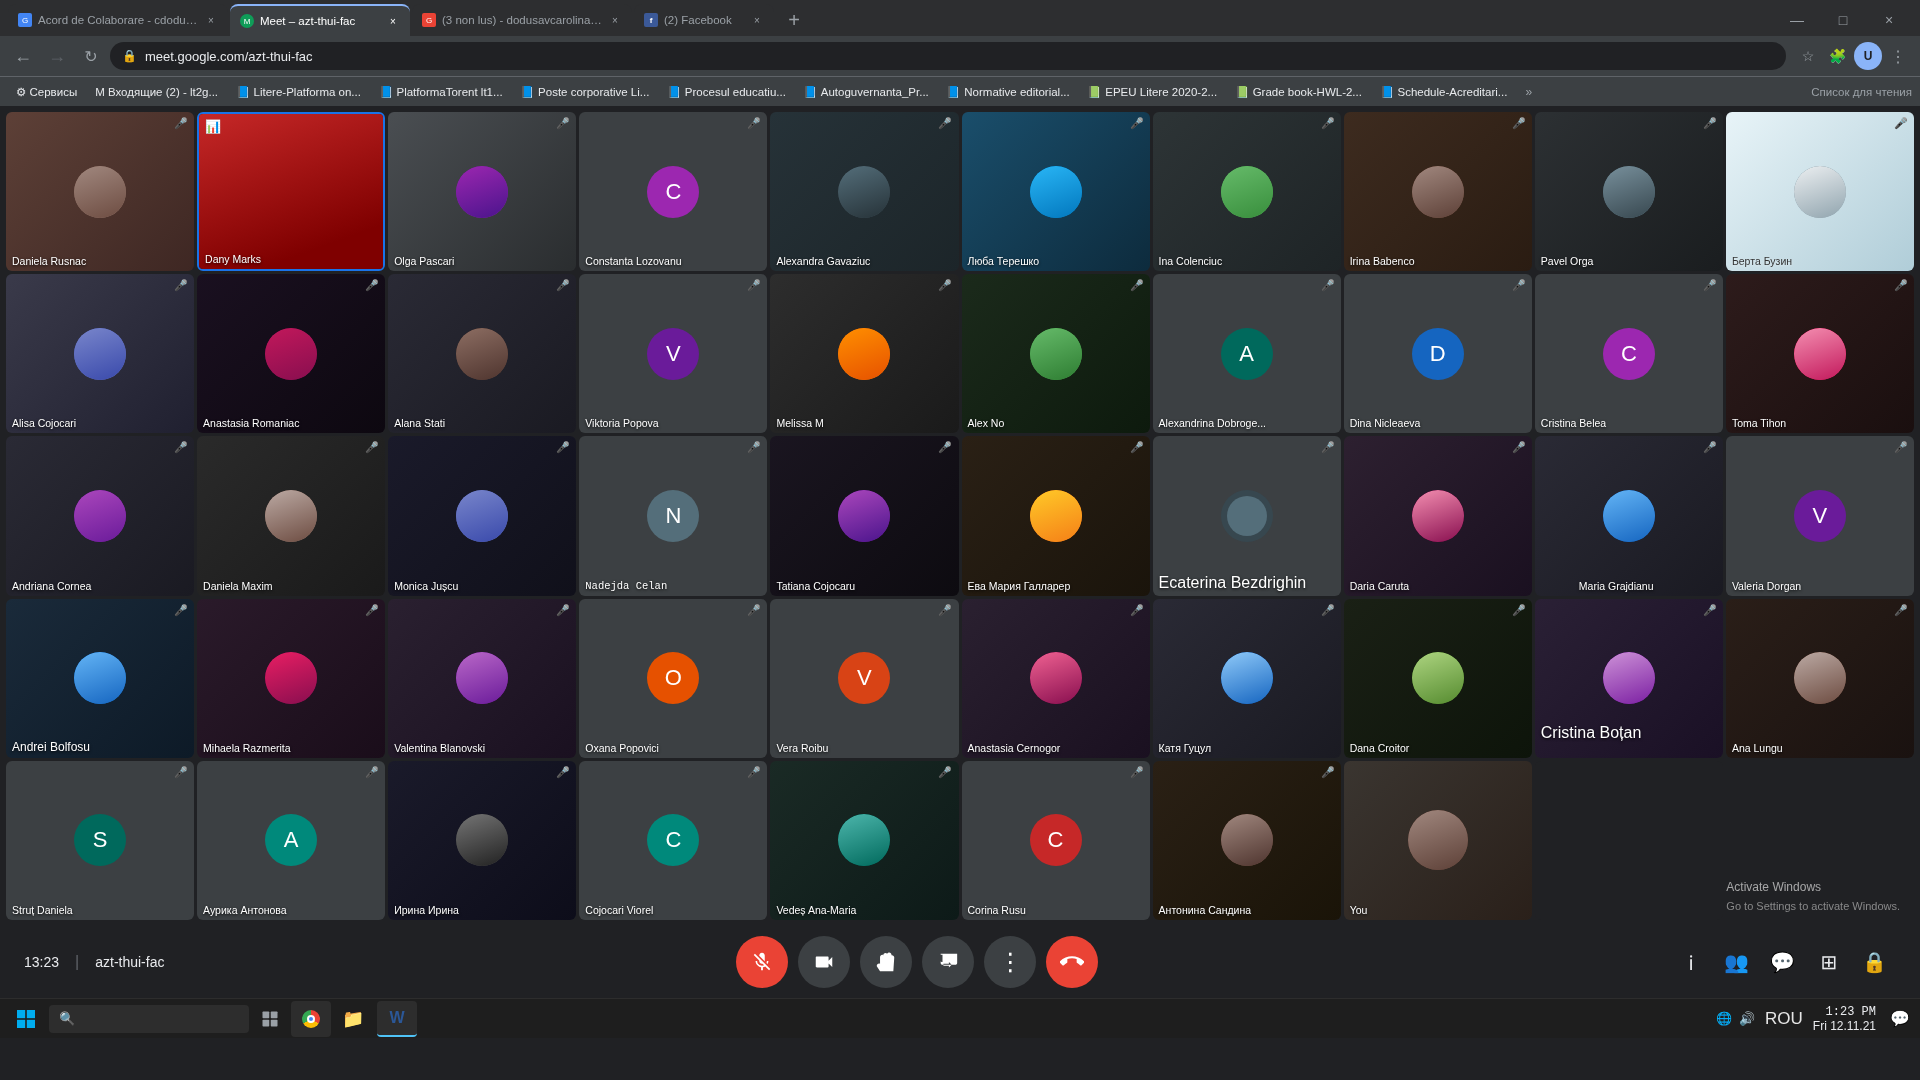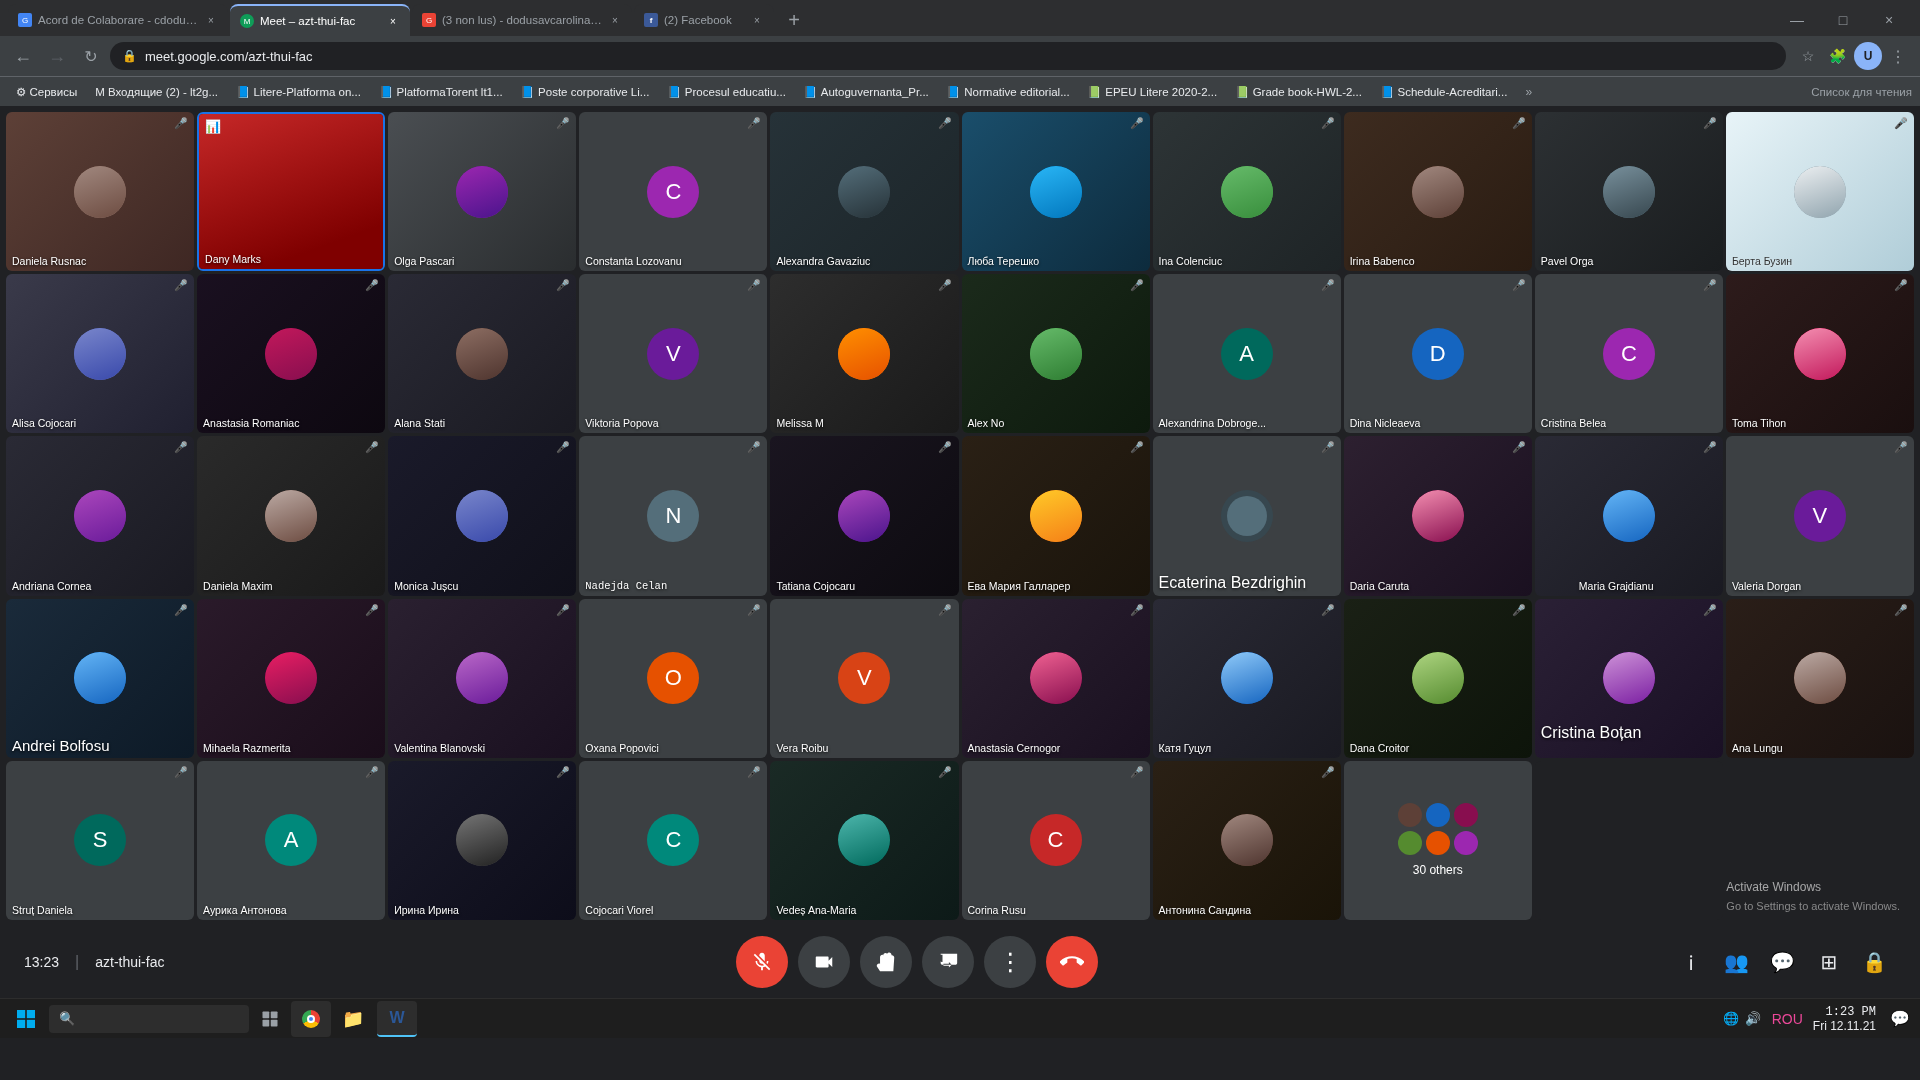--- a/index.html
+++ b/index.html
@@ -344,21 +344,21 @@
       <div style="position:absolute;bottom:4px;left:6px;color:#fff;font-size:10.5px;text-shadow:0 1px 3px rgba(0,0,0,0.9);">Valeria Dorgan</div>
     </div>
 
     <div style="background:#3c4043;border-radius:6px;position:relative;overflow:hidden;display:flex;align-items:center;justify-content:center;">
       <div style="width:100%;height:100%;background:linear-gradient(135deg,#1a2a3a,#0d1a27);display:flex;align-items:center;justify-content:center;">
         <div style="width:52px;height:52px;border-radius:50%;background:#1976d2;overflow:hidden;">
           <div style="width:52px;height:52px;background:linear-gradient(160deg,#64b5f6,#1565c0);border-radius:50%;"></div>
         </div>
       </div>
       <div style="position:absolute;top:5px;right:6px;color:#e0e0e0;font-size:11px;">🎤</div>
-      <div style="position:absolute;bottom:4px;left:6px;color:#fff;font-size:15px;text-shadow:0 1px 3px rgba(0,0,0,0.9);">Andrei Bolfosu</div>
+      <div style="position:absolute;bottom:4px;left:6px;color:#fff;font-size:12px;text-shadow:0 1px 3px rgba(0,0,0,0.9);">Andrei Bolfosu</div>
     </div>
 
     <div style="background:#3c4043;border-radius:6px;position:relative;overflow:hidden;display:flex;align-items:center;justify-content:center;">
       <div style="width:100%;height:100%;background:linear-gradient(135deg,#2a1a2a,#1a0d1a);display:flex;align-items:center;justify-content:center;">
         <div style="width:52px;height:52px;border-radius:50%;background:#880e4f;overflow:hidden;">
           <div style="width:52px;height:52px;background:linear-gradient(160deg,#e91e63,#880e4f);border-radius:50%;"></div>
         </div>
       </div>
       <div style="position:absolute;top:5px;right:6px;color:#e0e0e0;font-size:11px;">🎤</div>
       <div style="position:absolute;bottom:4px;left:6px;color:#fff;font-size:10.5px;text-shadow:0 1px 3px rgba(0,0,0,0.9);">Mihaela Razmerita</div>
@@ -483,32 +483,29 @@
     <div style="background:#3c4043;border-radius:6px;position:relative;overflow:hidden;display:flex;align-items:center;justify-content:center;">
       <div style="width:100%;height:100%;background:linear-gradient(135deg,#2a2015,#1a1408);display:flex;align-items:center;justify-content:center;">
         <div style="width:52px;height:52px;border-radius:50%;background:#6d4c41;overflow:hidden;">
           <div style="width:52px;height:52px;background:linear-gradient(160deg,#a1887f,#4e342e);border-radius:50%;"></div>
         </div>
       </div>
       <div style="position:absolute;top:5px;right:6px;color:#e0e0e0;font-size:11px;">🎤</div>
       <div style="position:absolute;bottom:4px;left:6px;color:#fff;font-size:10.5px;text-shadow:0 1px 3px rgba(0,0,0,0.9);">Антонина Сандина</div>
     </div>
 
-    <div style="background:#3c4043;border-radius:6px;position:relative;overflow:hidden;display:flex;flex-direction:column;align-items:center;justify-content:center;gap:6px;">
-      <div style="display:grid;grid-template-columns:repeat(3,1fr);gap:4px;margin-bottom:2px;">
-        <div style="width:24px;height:24px;border-radius:50%;background:#5d4037;"></div>
-        <div style="width:24px;height:24px;border-radius:50%;background:#1565c0;"></div>
-        <div style="width:24px;height:24px;border-radius:50%;background:#880e4f;"></div>
-        <div style="width:24px;height:24px;border-radius:50%;background:#558b2f;"></div>
-        <div style="width:24px;height:24px;border-radius:50%;background:#e65100;"></div>
-        <div style="width:24px;height:24px;border-radius:50%;background:#9c27b0;"></div>
-      </div>
-      <div style="color:#fff;font-size:12px;font-weight:500;">30 others</div>
-    </div>
-
+
+    <div style="background:#2a2a2a;border-radius:6px;position:relative;overflow:hidden;display:flex;align-items:center;justify-content:center;">
+      <div style="width:100%;height:100%;background:linear-gradient(135deg,#3a3530,#2a201a);display:flex;align-items:center;justify-content:center;">
+        <div style="width:60px;height:60px;border-radius:50%;background:#6d4c41;overflow:hidden;display:flex;align-items:center;justify-content:center;">
+          <div style="width:60px;height:60px;background:linear-gradient(160deg,#a1887f,#5d4037);border-radius:50%;"></div>
+        </div>
+      </div>
+      <div style="position:absolute;bottom:4px;left:6px;color:#fff;font-size:10.5px;text-shadow:0 1px 3px rgba(0,0,0,0.9);">You</div>
+    </div>
 
     <div style="background:#202124;border-radius:6px;"></div>
 
   </div>
 
   <div style="height:72px;background:#202124;display:flex;align-items:center;justify-content:space-between;padding:0 24px;">
     <div style="display:flex;align-items:center;gap:16px;">
       <span style="color:#e8eaed;font-size:14px;">13:23</span>
       <span style="color:#5f6368;">|</span>
       <span style="color:#e8eaed;font-size:14px;">azt-thui-fac</span>
@@ -586,20 +583,20 @@
     <span style="font-size:18px;">📁</span>
   </div>
   <div style="width:40px;height:36px;border-radius:4px;display:flex;align-items:center;justify-content:center;cursor:pointer;background:#2d2d2d;border-bottom:2px solid #4fc3f7;">
     <span style="font-size:16px;font-weight:bold;color:#2b5797;">W</span>
   </div>
   <div style="margin-left:auto;display:flex;align-items:center;gap:10px;">
     <div style="display:flex;align-items:center;gap:6px;color:#e8eaed;font-size:13px;">
       <span>🌐</span>
       <span>🔊</span>
     </div>
-    <div style="color:#ec4899;font-size:14px;">ROU</div>
+    <div style="color:#e5e5e5;font-size:17px;">ROU</div>
     <div style="text-align:right;">
       <div style="font-size:12px;color:#e8eaed;font-family:Liberation Mono, monospace;">1:23 PM</div>
       <div style="font-size:12px;color:#e8eaed;">Fri 12.11.21</div>
     </div>
     <div style="width:28px;height:28px;border-radius:4px;display:flex;align-items:center;justify-content:center;cursor:pointer;font-size:16px;">💬</div>
   </div>
 </div>
 
 </body></html>

